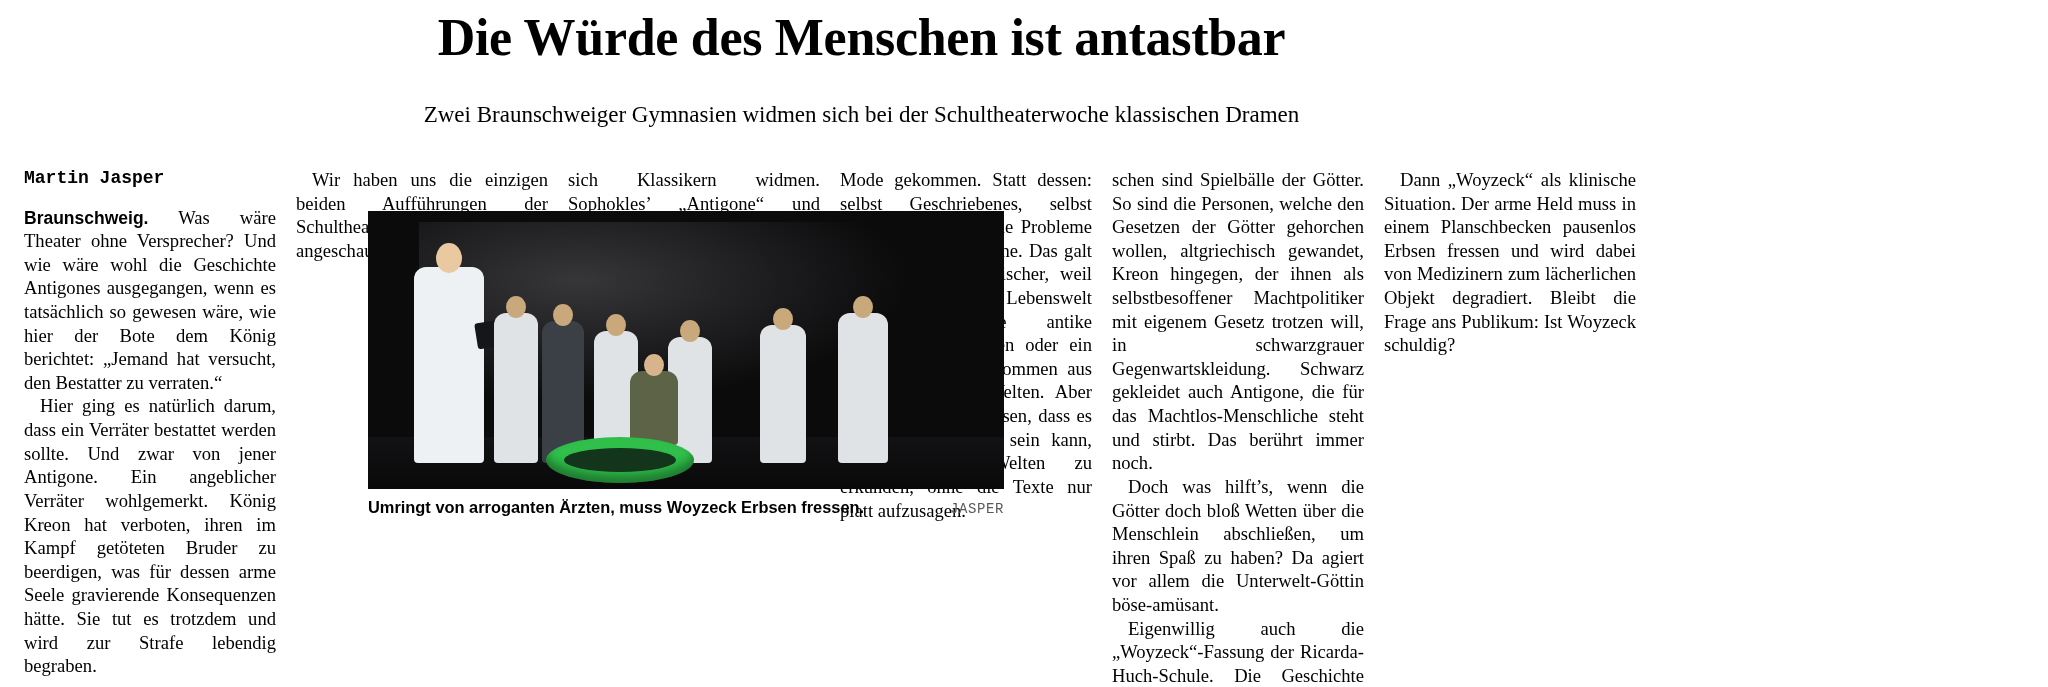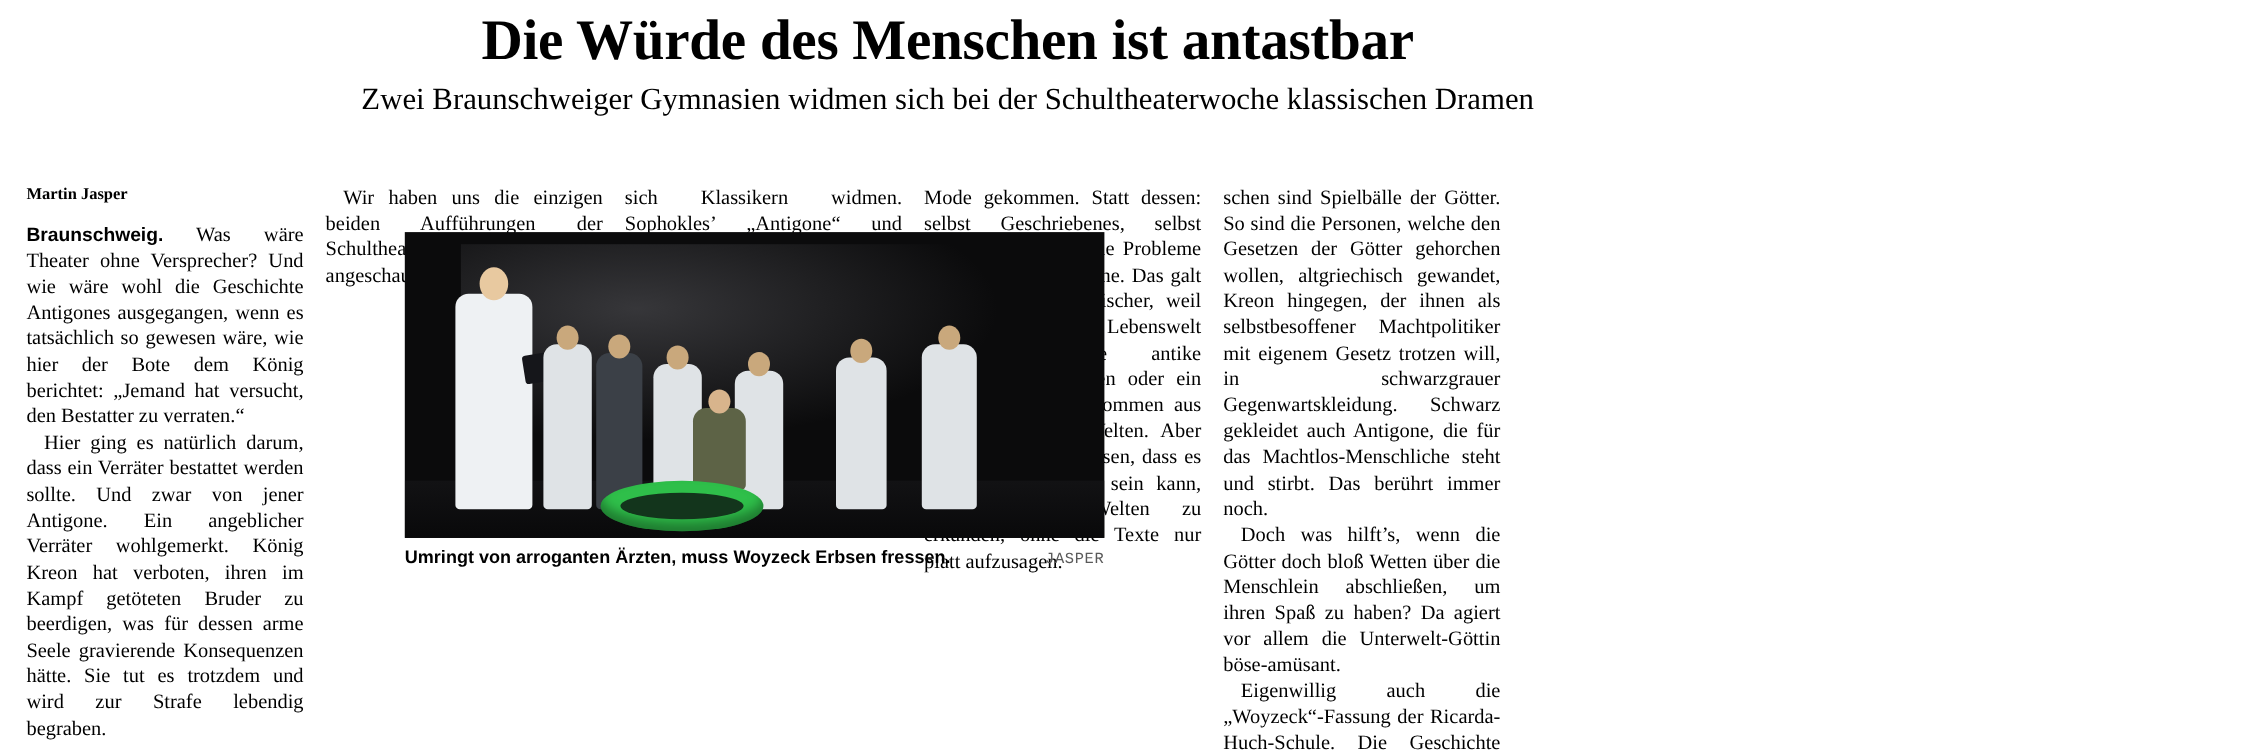--- a/index.html
+++ b/index.html
@@ -30,24 +30,24 @@
   .headline {
     font-family: "Liberation Serif", serif;
     font-size: 52px;
     font-weight: 700;
     letter-spacing: -0.3px;
     line-height: 1.08;
     margin: 0;
   }
   .subheadline {
     font-family: "Liberation Serif", serif;
-    font-size: 28px;
+    font-size: 23px;
     font-weight: 400;
     line-height: 1.2;
-    margin: 8px 0 0 0;
+    margin: 35px 0 0 0;
   }
   
   .columns {
     position: absolute;
     top: 168px;
     left: 24px;
     right: 24px;
     display: flex;
     gap: 0;
     align-items: flex-start;
@@ -64,23 +64,23 @@
     font-size: 18.6px;
     line-height: 1.27;
     text-align: justify;
     text-justify: inter-word;
     hyphens: auto;
     -webkit-hyphens: auto;
   }
   .col p.indent { text-indent: 16px; }
 
   .byline {
-    font-family: Liberation Serif, serif;
-    font-weight: 700;
-    font-size: 15px;
+    font-family: Liberation Mono, monospace;
+    font-weight: 700;
+    font-size: 18px;
     margin: 0 0 16px 0;
     line-height: 1.2;
   }
   .dateline {
     font-family: "Liberation Sans", sans-serif;
     font-weight: 700;
     font-size: 17.5px;
     margin-top: 27px;
   }
 
@@ -226,20 +226,21 @@
       <p>Mode gekommen. Statt dessen: selbst Geschriebenes, selbst Empfundenes, aktuelle Probleme aller Art auf der Bühne. Das galt und gilt als authentischer, weil der eigenen Lebenswelt entnommen. Eine antike Adelstochter hingegen oder ein preußischer Soldat kommen aus gänzlich fremden Welten. Aber beide Gruppen beweisen, dass es schon auch reizvoll sein kann, solche fernen Welten zu erkunden, ohne die Texte nur platt aufzusagen.</p>
     </div>
 
     <div class="col">
       <p>schen sind Spielbälle der Götter. So sind die Personen, welche den Gesetzen der Götter gehorchen wollen, altgriechisch gewandet, Kreon hingegen, der ihnen als selbstbesoffener Machtpolitiker mit eigenem Gesetz trotzen will, in schwarzgrauer Gegenwartskleidung. Schwarz gekleidet auch Antigone, die für das Machtlos-Menschliche steht und stirbt. Das berührt immer noch.</p>
       <p class="indent">Doch was hilft’s, wenn die Götter doch bloß Wetten über die Menschlein abschließen, um ihren Spaß zu haben? Da agiert vor allem die Unterwelt-Göttin böse-amüsant.</p>
       <p class="indent">Eigenwillig auch die „Woyzeck“-Fassung der Ricarda-Huch-Schule. Die Geschichte wird zwei-</p>
     </div>
 
     <div class="col">
+      <p class="indent">Dann „Woyzeck“ als klinische Situation. Der arme Held muss in einem Planschbecken pausenlos Erbsen fressen und wird dabei von Medizinern zum lächerlichen Objekt degradiert. Bleibt die Frage ans Publikum: Ist Woyzeck schuldig?</p>
     </div>
 
   </div>
 
   <div class="photo-wrap">
     <div class="photo">
       <div class="backdrop-glow"></div>
       <div class="stage-floor"></div>
 
       <div class="mic-stand"></div>

